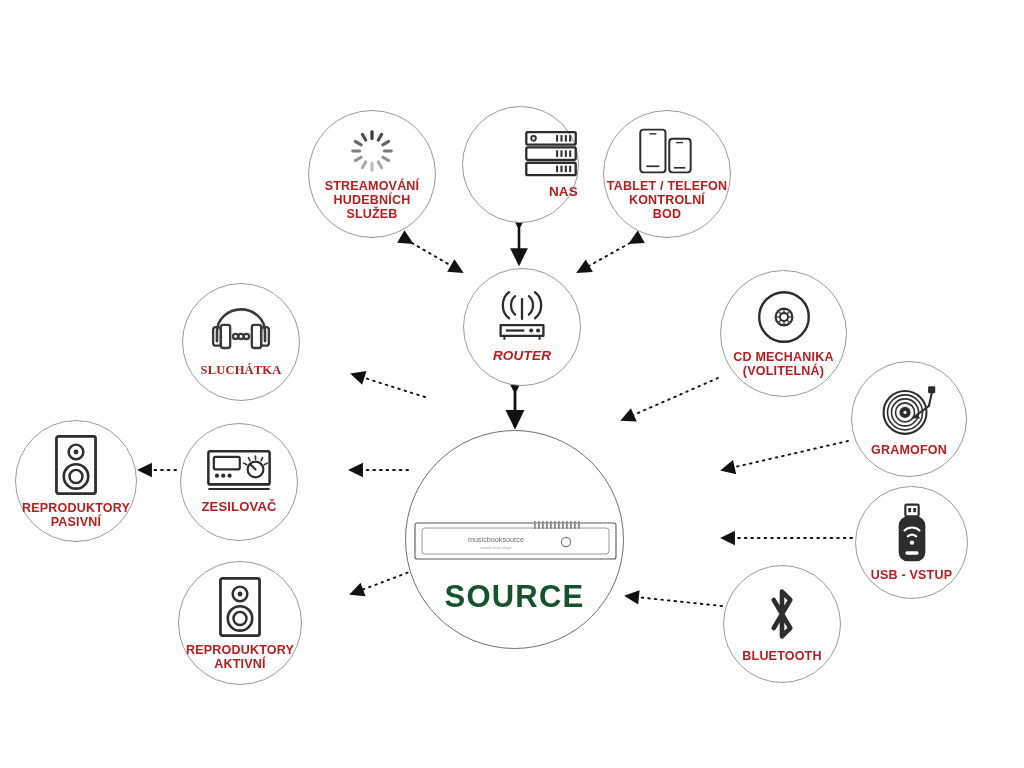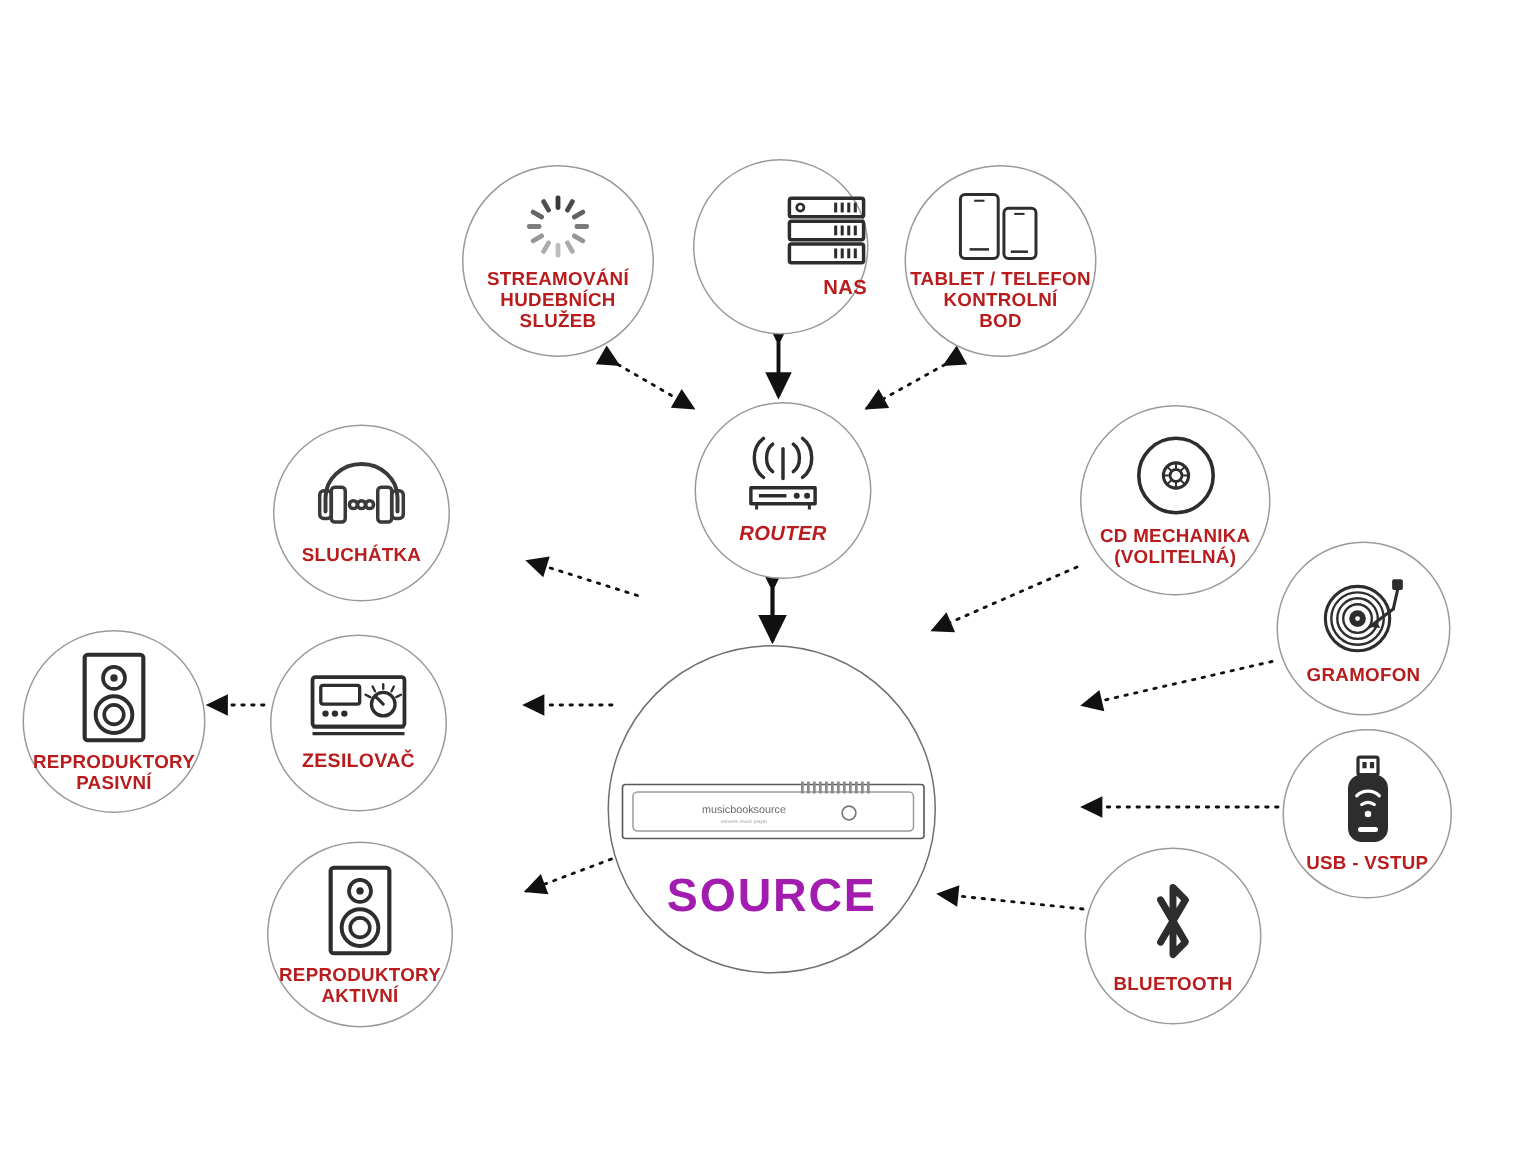--- a/index.html
+++ b/index.html
@@ -39,21 +39,21 @@
     left:405px;top:430px;width:219px;height:219px;
     border-radius:50%;
     border:1.3px solid #6f6f6f;
     background:#fff;
     box-sizing:border-box;
   }
   #hub .device{position:absolute;left:8px;top:88px;width:203px;height:44px;}
   #hub .hublabel{
     position:absolute;left:0;right:0;top:148px;
     text-align:center;
-    font-size:31px;font-weight:bold;color:#a21caf;
+    font-size:31px;font-weight:bold;color:#14532d;
     letter-spacing:1.2px;
   }
 </style>
 </head>
 <body>
 
 <div id="stage">
 
   <svg id="wires" viewBox="0 0 1024 768">
     <defs>
@@ -286,21 +286,21 @@
           <rect x="4" y="26" width="10" height="24" rx="3.5"></rect>
           <rect x="14" y="23" width="12" height="30" rx="3"></rect>
           <rect x="66" y="26" width="10" height="24" rx="3.5"></rect>
           <rect x="54" y="23" width="12" height="30" rx="3"></rect>
           <circle cx="33" cy="38" r="3.4"></circle>
           <circle cx="40" cy="38" r="3.4"></circle>
           <circle cx="47" cy="38" r="3.4"></circle>
         </g>
       </svg>
     </span>
-    <span class="cap" style="font-size:12.5px;">SLUCHÁTKA</span>
+    <span class="cap" style="font-size:12.5px;font-family:Liberation Serif, serif;">SLUCHÁTKA</span>
   </div>
 
   <div class="node" style="left:180px;top:423px;width:118px;height:118px;">
     <span class="glyph" style="margin-bottom:7px;">
       <svg width="66" height="44" viewBox="0 0 84 56">
         <rect x="3" y="3" width="78" height="42" rx="2.5" fill="none" stroke="#2d2d2d" stroke-width="3.2"></rect>
         <rect x="10" y="10" width="33" height="16" rx="2" fill="none" stroke="#2d2d2d" stroke-width="2.8"></rect>
         <g fill="#2d2d2d">
           <circle cx="14" cy="34" r="2.7"></circle>
             <circle cx="22" cy="34" r="2.7"></circle>

